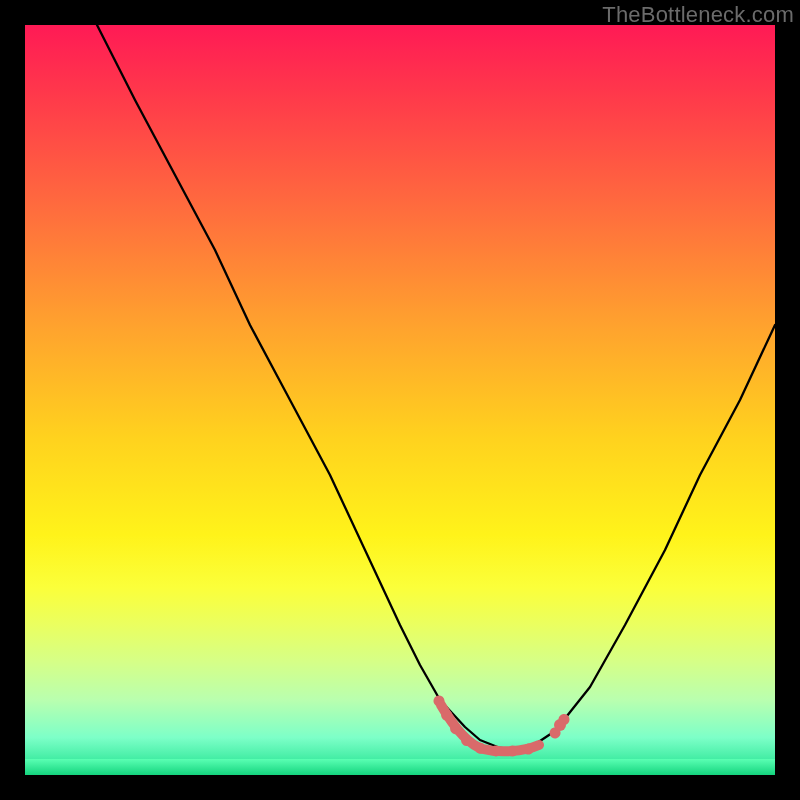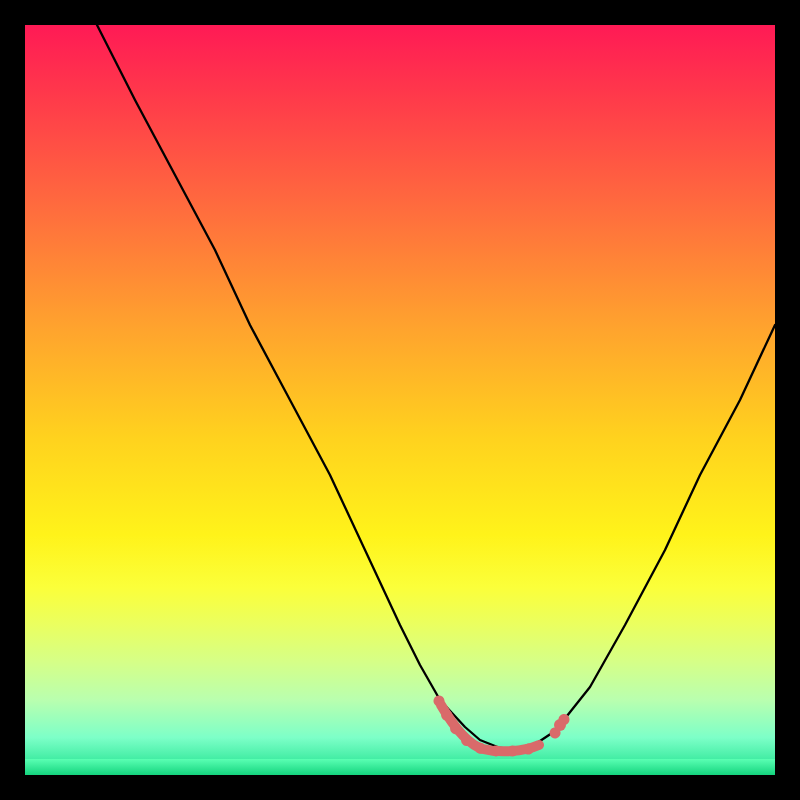--- a/index.html
+++ b/index.html
@@ -64,20 +64,21 @@
     left: 0;
     top: 0;
     width: 750px;
     height: 750px;
   }
 </style>
 </head>
 <body>
 
 <div class="frame">
+  <div class="watermark">TheBottleneck.com</div>
 
   <div class="plot">
     <div class="valley-green"></div>
 
     <svg class="curve" viewBox="0 0 750 750" preserveAspectRatio="none">
 
       <path d="M 72 0
                L 110 75
                L 150 150
                L 190 225

